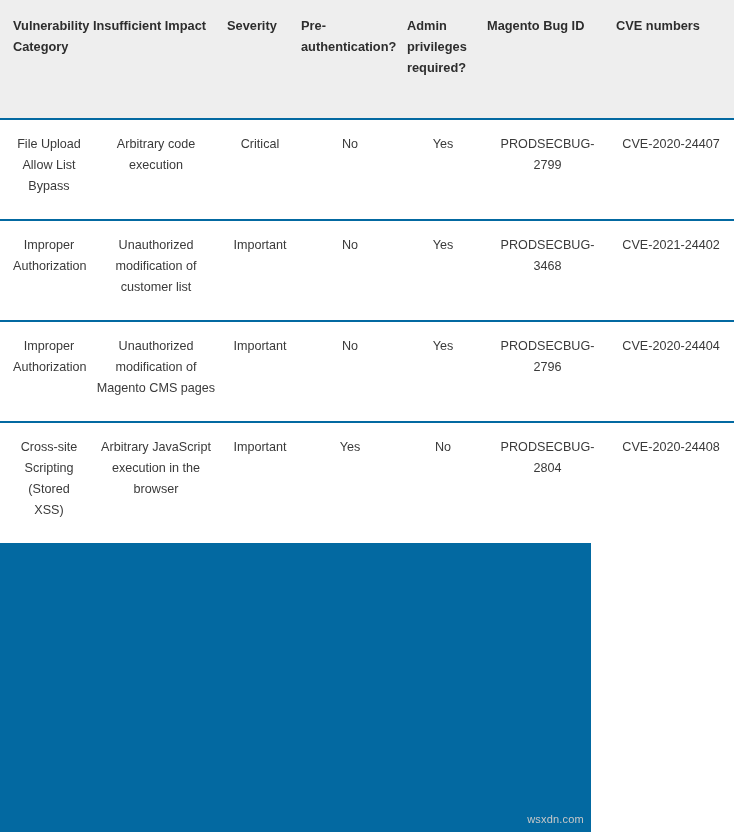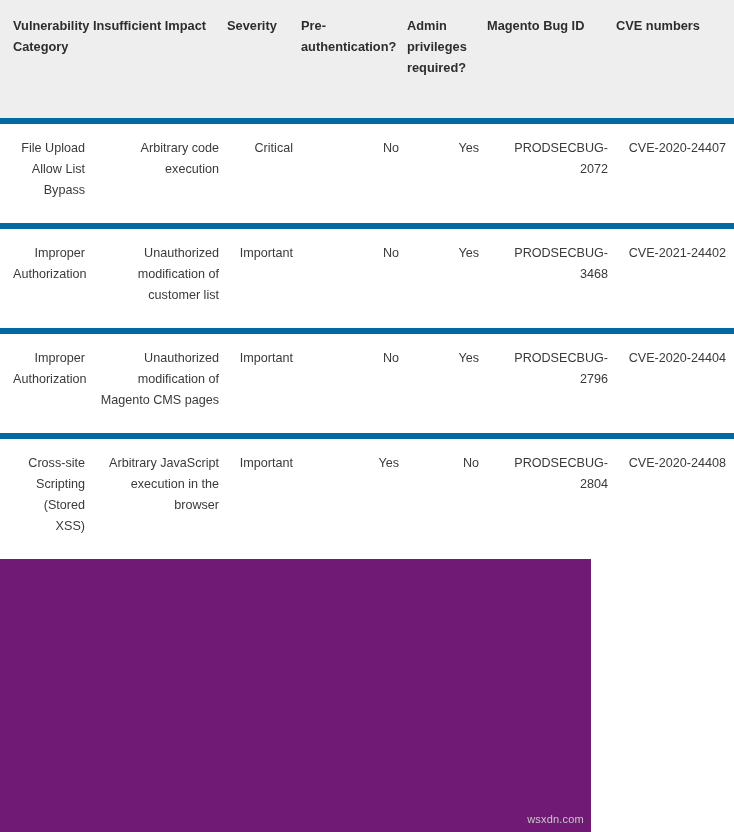--- a/index.html
+++ b/index.html
@@ -11,21 +11,21 @@
     width: 734px;
     height: 832px;
     overflow: hidden;
     font-family: "Liberation Sans", sans-serif;
     -webkit-font-smoothing: antialiased;
   }
   .sheet {
     position: relative;
     width: 591px;
     height: 832px;
-    background: #701a75;
+    background: #0369a1;
   }
   table.vuln-table {
     width: 734px;
     border-collapse: collapse;
     table-layout: fixed;
     font-size: 12.6px;
     color: #3a3a3a;
   }
   table.vuln-table col.c0 { width: 93px; }
   table.vuln-table col.c1 { width: 134px; }
@@ -44,25 +44,25 @@
     font-weight: bold;
     color: #2d2d2d;
     font-size: 12.8px;
     line-height: 21px;
     padding: 15px 8px 40px 0;
     border: none;
   }
   thead th:first-child { padding-left: 13px; }
 
   tbody td {
-    text-align: right;
+    text-align: center;
     vertical-align: top;
     line-height: 21px;
     padding: 14px 8px 22px 0;
-    border-top: 6px solid #0369a1;
+    border-top: 2px solid #0369a1;
     color: #3a3a3a;
   }
   tbody td:first-child { padding-left: 13px; }
 
   tbody tr.odd  { background: #ffffff; }
   tbody tr.even { background: #f7f7f7; }
 
   .watermark {
     position: absolute;
     right: 7px;
@@ -100,21 +100,21 @@
         <th>CVE numbers</th>
       </tr>
     </thead>
     <tbody id="table-body">
         <tr class="odd">
           <td>File Upload Allow List Bypass</td>
           <td>Arbitrary code execution</td>
           <td>Critical</td>
           <td>No</td>
           <td>Yes</td>
-          <td>PRODSECBUG-2072</td>
+          <td>PRODSECBUG-2799</td>
           <td>CVE-2020-24407</td>
         </tr>
         <tr class="odd">
           <td>Improper Authorization</td>
           <td>Unauthorized modification of customer list</td>
           <td>Important</td>
           <td>No</td>
           <td>Yes</td>
           <td>PRODSECBUG-3468</td>
           <td>CVE-2021-24402</td>

